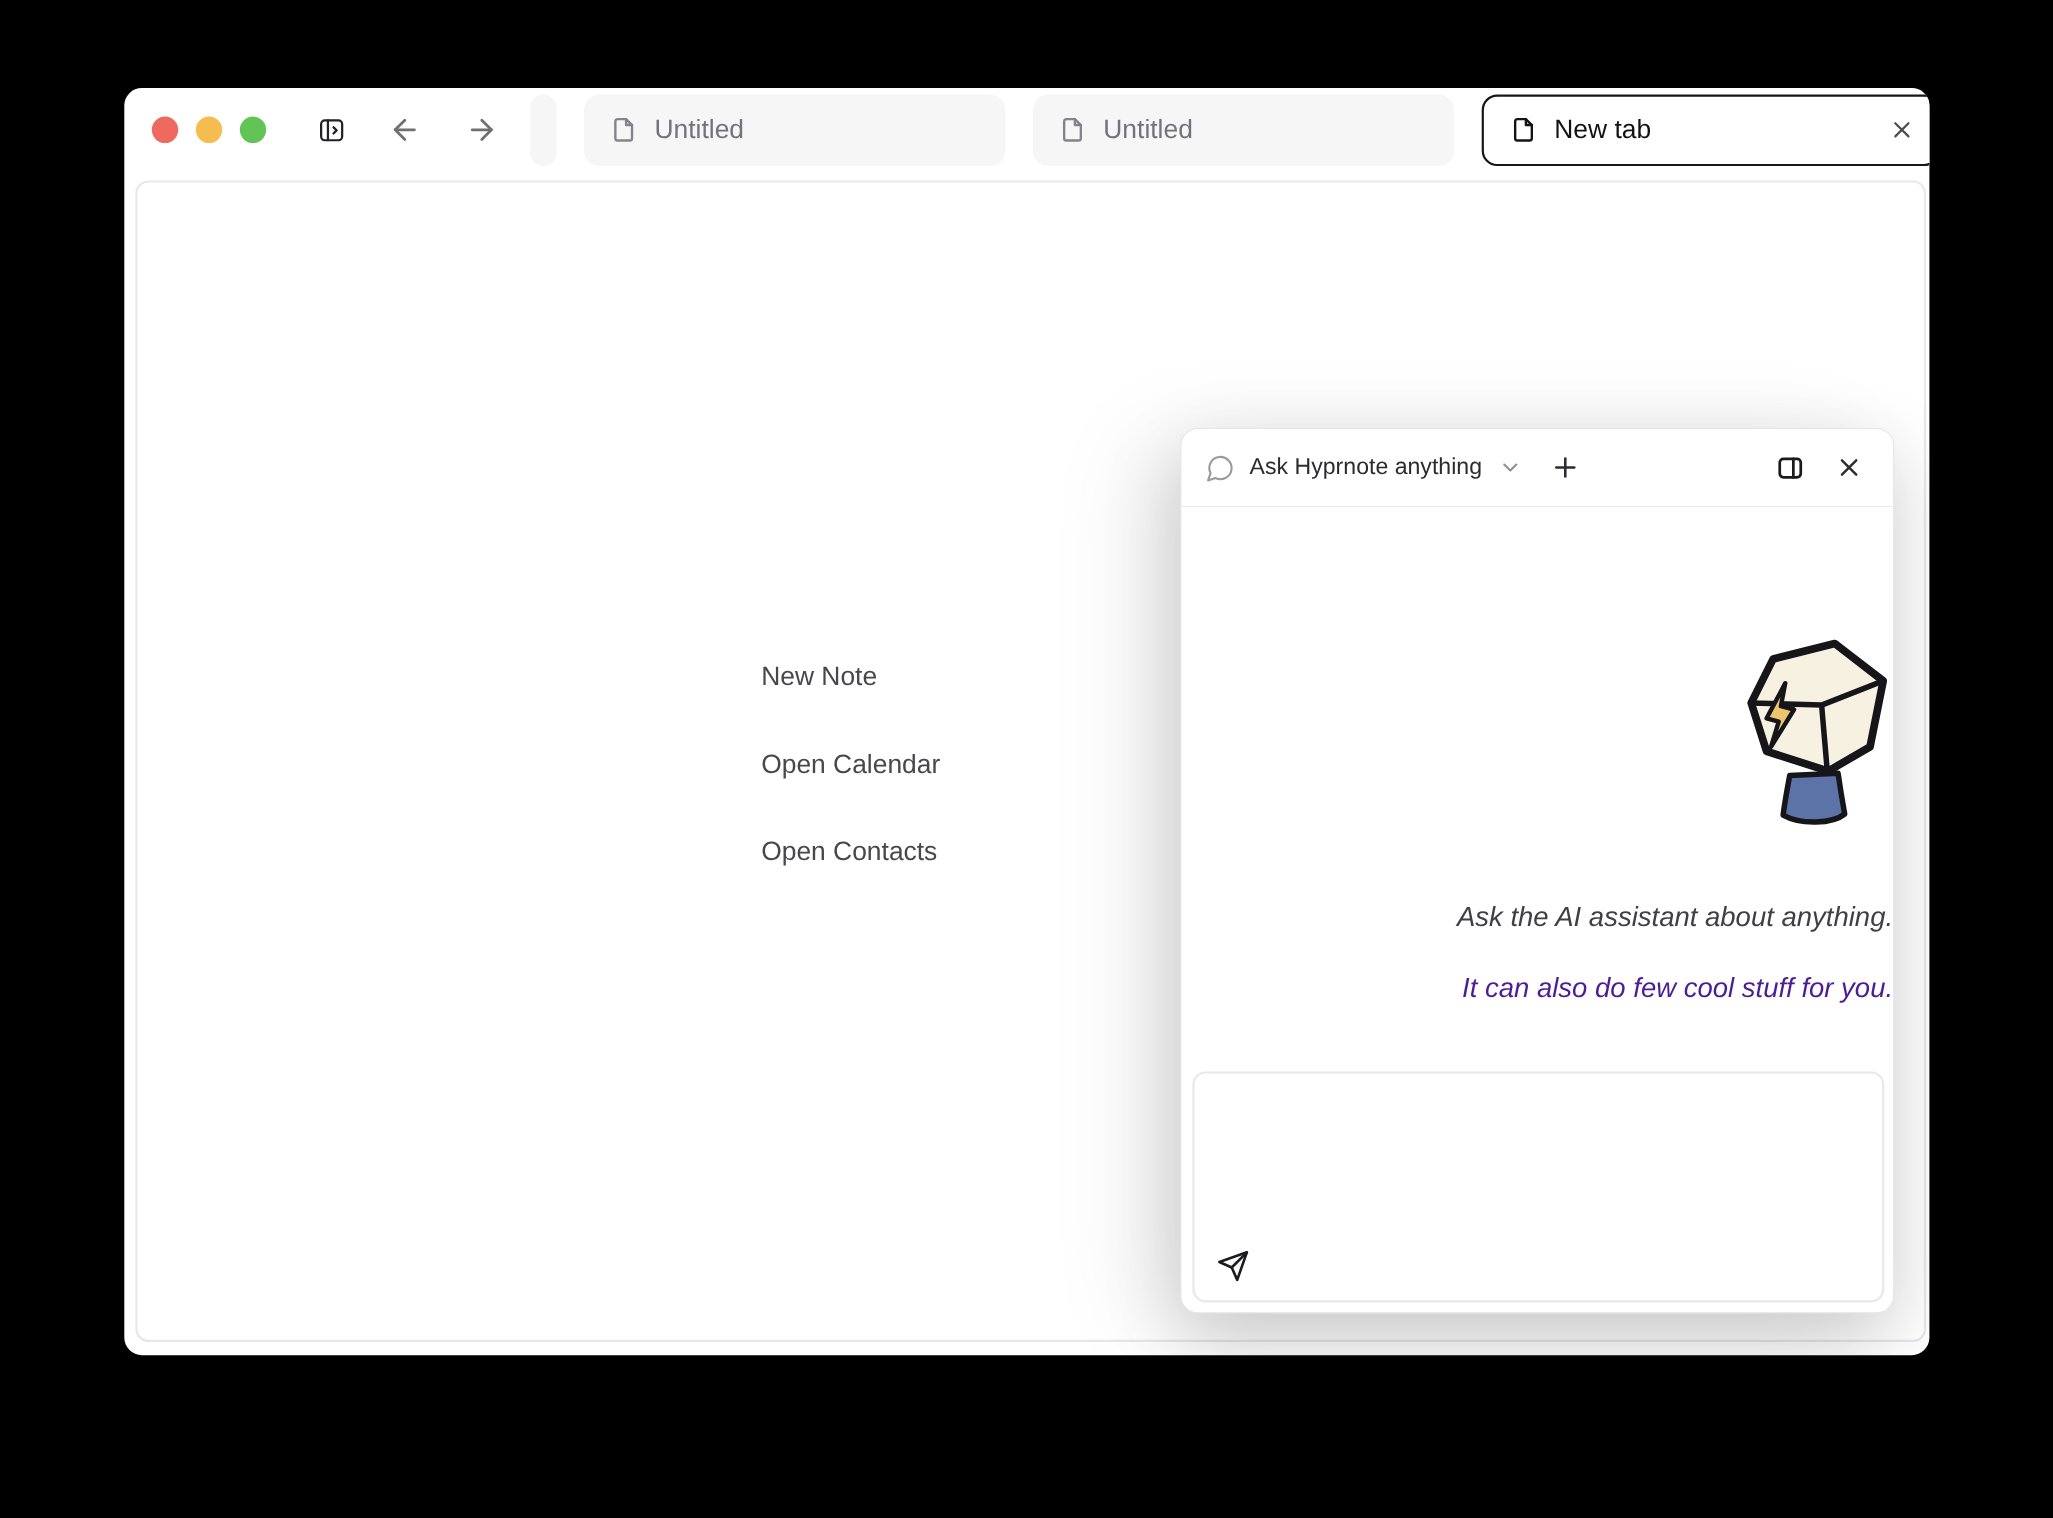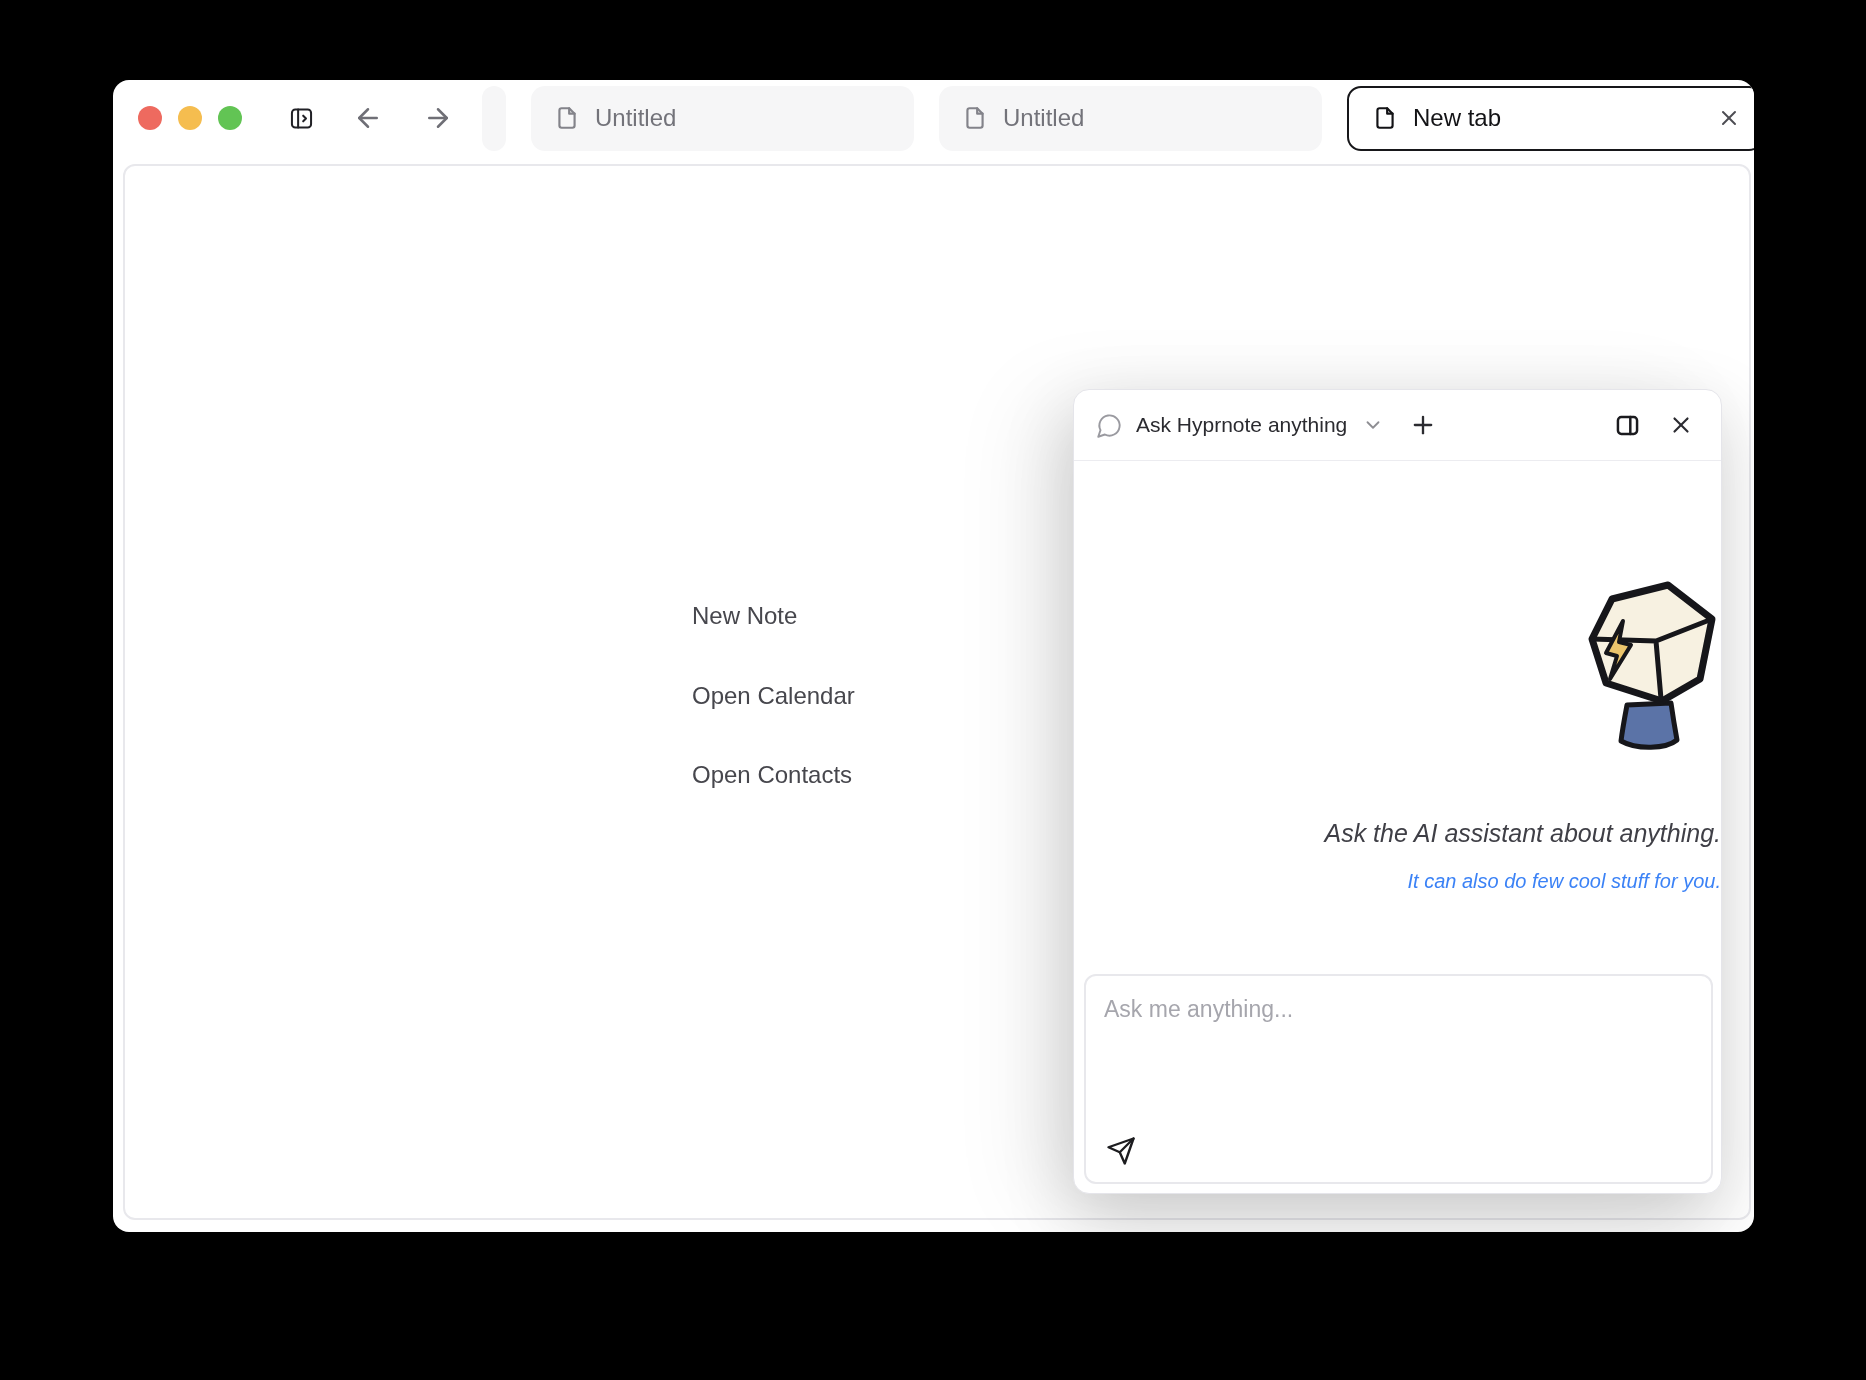--- a/index.html
+++ b/index.html
@@ -134,23 +134,23 @@
 
   .panel-body { text-align: right; font-style: italic; }
   .mascot { margin-top: 118px; display: inline-block; }
   .headline {
     margin-top: 62px;
     font-size: 25px;
     color: #3f3f46;
     line-height: 32px;
   }
   .subtext {
-    margin-top: 18px;
-    font-size: 20px;
-    color: #3b82f6;
+    margin-top: 34px;
+    font-size: 25px;
+    color: #4c1d95;
     line-height: 28px;
   }
 
   .chat-input-box {
     position: absolute;
     left: 10px; bottom: 9px;
     width: 629px; height: 210px;
     border: 2px solid #e8e8ec;
     border-radius: 12px;
     background: #fff;
@@ -332,21 +332,20 @@
             <path d="M97 6 L41 20 L21 60 L35 104 L91 122 L129 100 L141 40 Z" fill="#f7f1e1" stroke="#16161a" stroke-width="7" stroke-linejoin="round"></path>
             <path d="M21 60 L85 62 M85 62 L141 40 M85 62 L90 120" fill="none" stroke="#16161a" stroke-width="5" stroke-linecap="round"></path>
             <path d="M52 42 L35 74 L46 77 L39 100 L60 66 L48 63 Z" fill="#ecc56c" stroke="#16161a" stroke-width="4" stroke-linejoin="round"></path>
           </svg>
         </span>
         <div class="headline">Ask the AI assistant about anything.</div>
         <div class="subtext">It can also do few cool stuff for you.</div>
       </div>
 
       <div class="chat-input-box">
-        <textarea placeholder="Ask me anything..." style=""></textarea>
         <button class="tb-btn send-btn">
           <span>
             <svg width="30" height="30" viewBox="0 0 24 24" fill="none" stroke="currentColor" stroke-width="1.9" stroke-linecap="round" stroke-linejoin="round">
               <path d="M22 2 11 13"></path>
                 <path d="M22 2 15 22l-4-9-9-4z"></path>
             </svg>
           </span>
         </button>
       </div>
 

